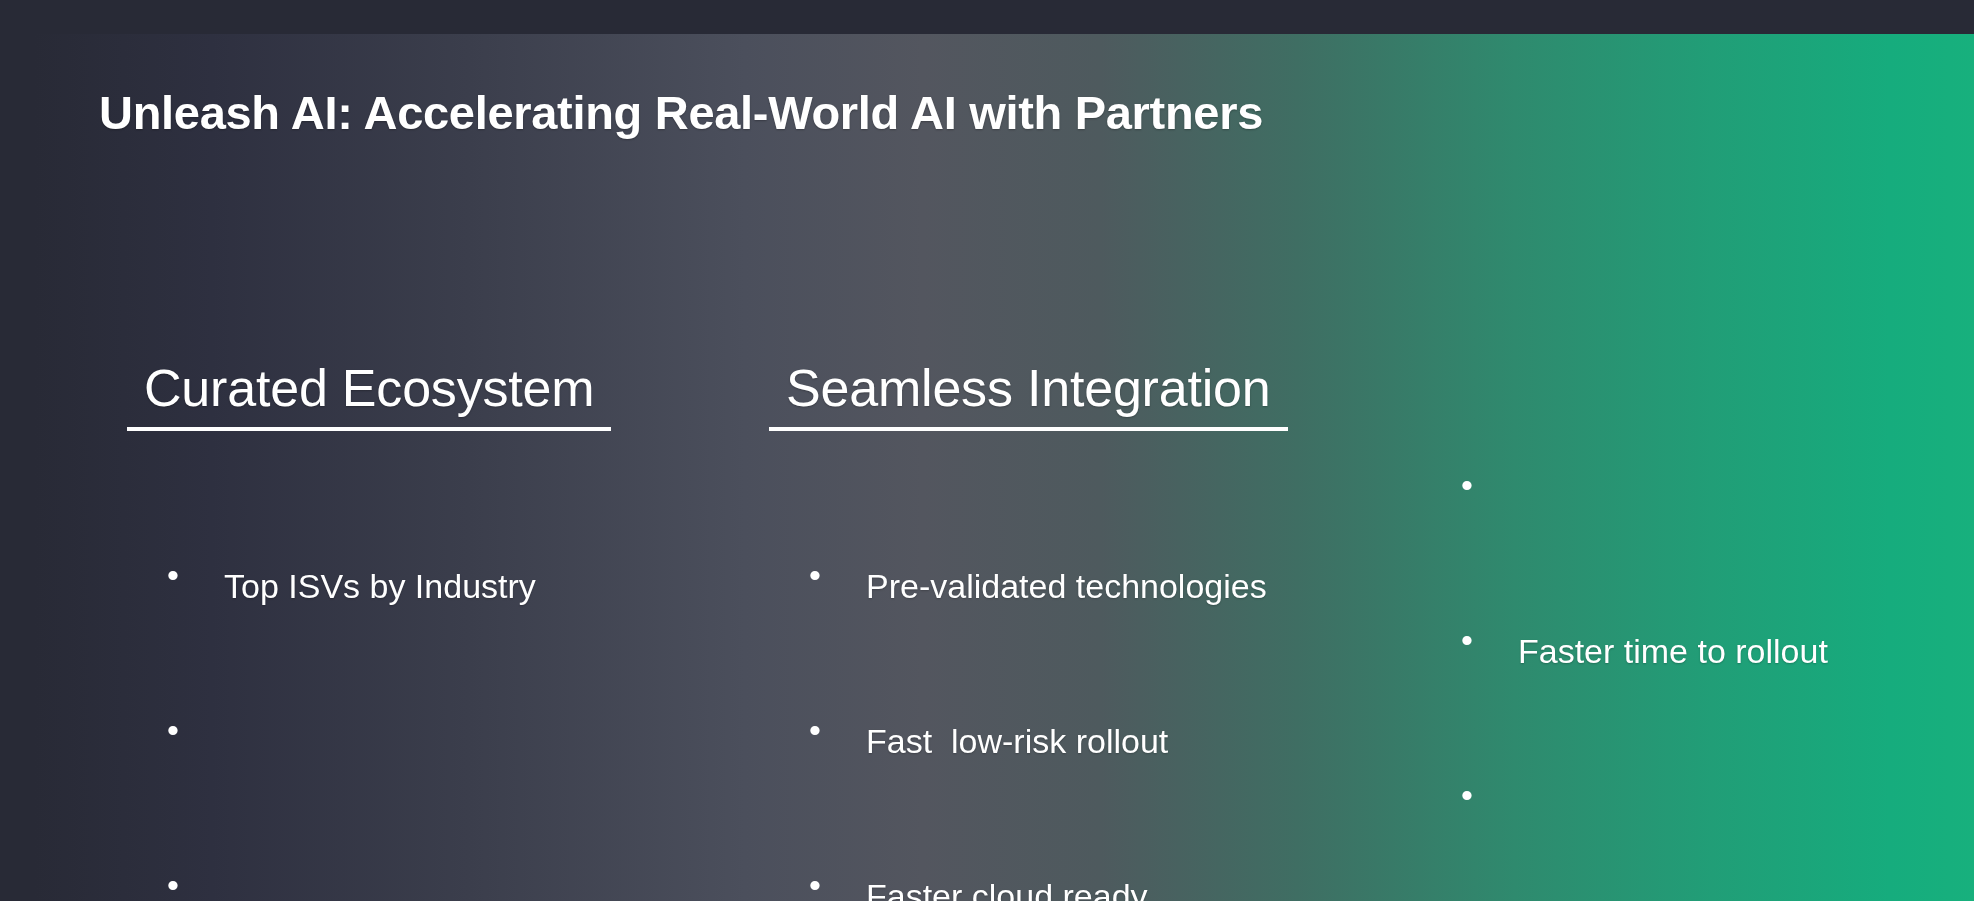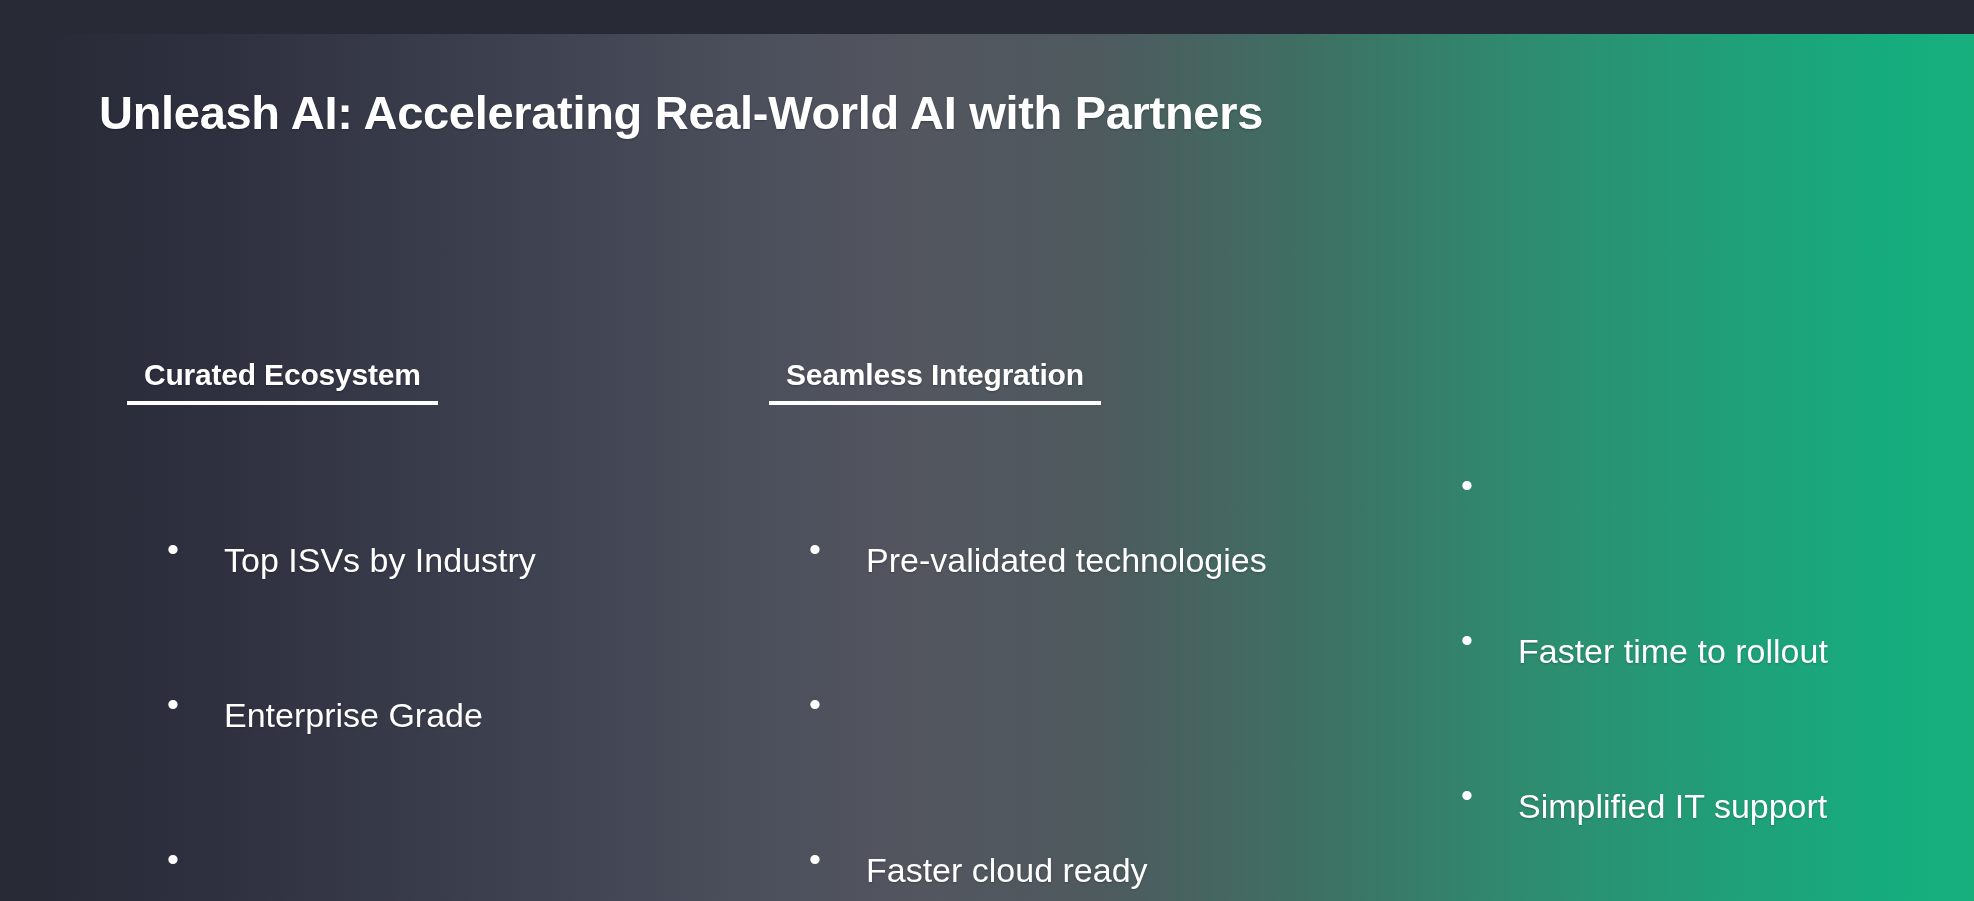--- a/index.html
+++ b/index.html
@@ -61,22 +61,22 @@
     position: absolute;
     top: 0;
   }
 
   .column.col-0 { left: 76px;   width: 620px; }
   .column.col-1 { left: 718px;  width: 620px; }
   .column.col-2 { left: 1370px; width: 600px; }
 
   .col-heading {
     display: inline-block;
-    font-size: 30px;
-    font-weight: bold;
+    font-size: 52px;
+    font-weight: normal;
     color: #ffffff;
     white-space: nowrap;
     letter-spacing: -0.2px;
     padding-bottom: 9px;
     border-bottom: 4px solid #ffffff;
     text-shadow: 0 1px 2px rgba(0,0,0,0.25);
   }
 
   .bullets {
     margin-top: 87px;
@@ -122,55 +122,54 @@
 
     <div class="column col-0">
       <div class="col-heading">Curated Ecosystem</div>
       <ul class="bullets">
         <li class="bullet-row">
           <span class="bullet-marker">•</span>
           <span class="bullet-text">Top ISVs by Industry</span>
         </li>
         <li class="bullet-row">
           <span class="bullet-marker">•</span>
-          <span class="bullet-text">Enterprise Grade</span>
         </li>
         <li class="bullet-row">
           <span class="bullet-marker">•</span>
         </li>
       </ul>
     </div>
 
     <div class="column col-1">
       <div class="col-heading">Seamless Integration</div>
       <ul class="bullets">
         <li class="bullet-row">
           <span class="bullet-marker">•</span>
           <span class="bullet-text">Pre-validated technologies</span>
         </li>
         <li class="bullet-row">
           <span class="bullet-marker">•</span>
+          <span class="bullet-text">Fast  low-risk rollout</span>
         </li>
         <li class="bullet-row">
           <span class="bullet-marker">•</span>
           <span class="bullet-text">Faster cloud ready</span>
         </li>
       </ul>
     </div>
 
     <div class="column col-2">
       <ul class="bullets">
         <li class="bullet-row">
           <span class="bullet-marker">•</span>
         </li>
         <li class="bullet-row">
           <span class="bullet-marker">•</span>
           <span class="bullet-text">Faster time to rollout</span>
         </li>
         <li class="bullet-row">
           <span class="bullet-marker">•</span>
-          <span class="bullet-text">Simplified IT support</span>
         </li>
       </ul>
     </div>
 
   </div>
 </div>
 
 </body></html>

